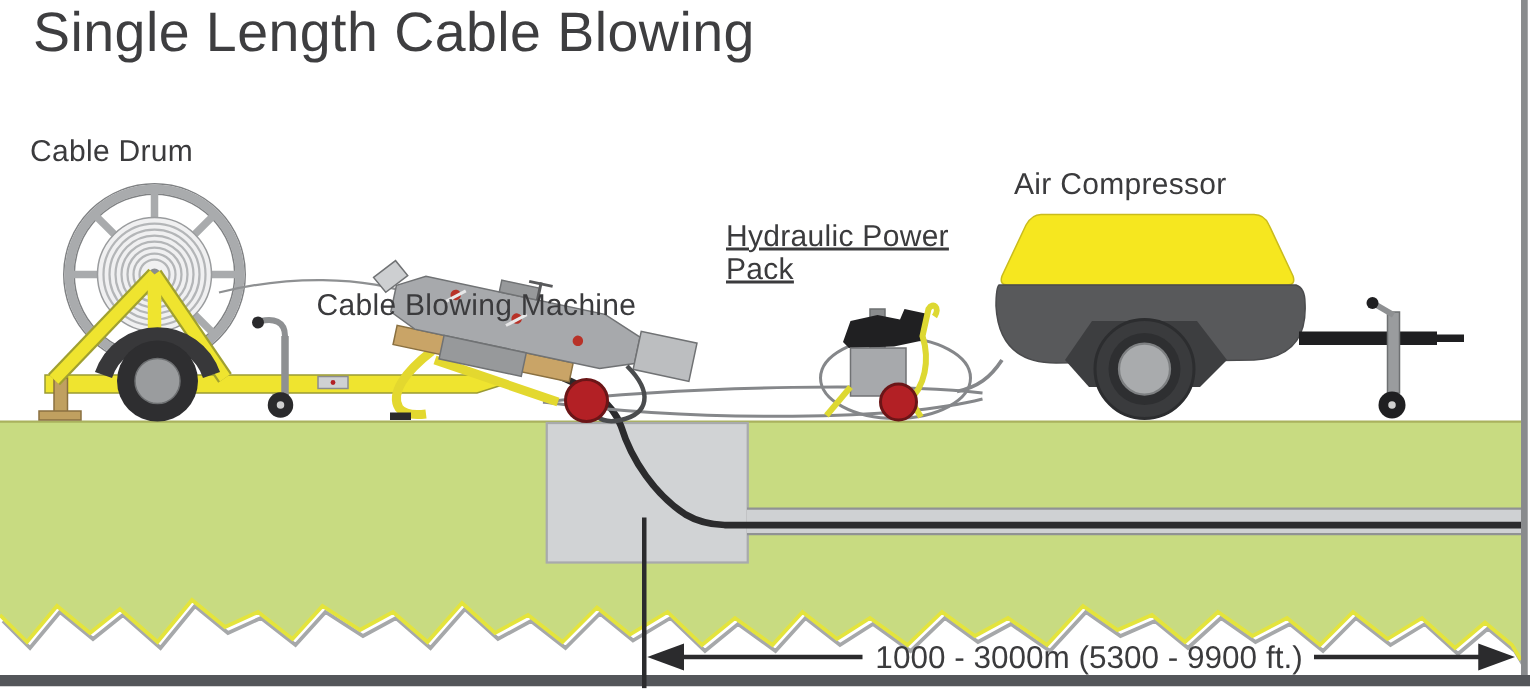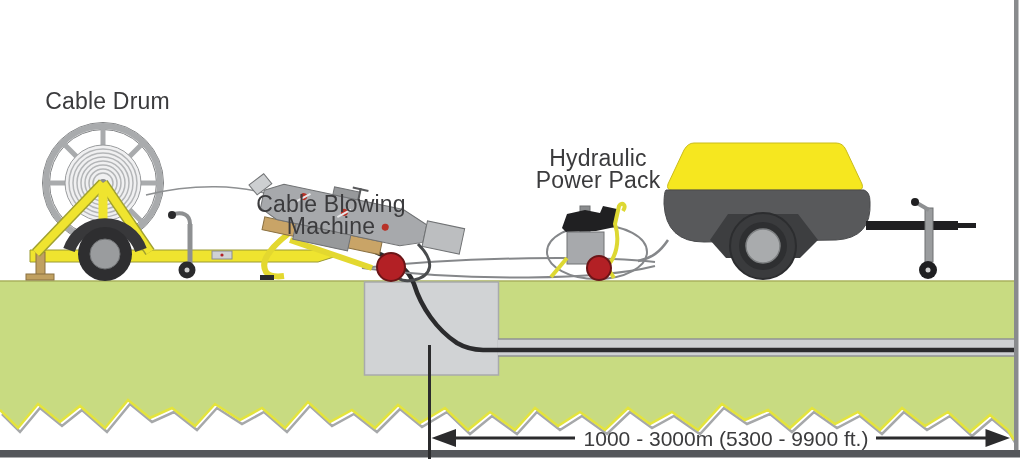--- a/index.html
+++ b/index.html
@@ -2,22 +2,22 @@
 <html><head>
 <meta charset="utf-8">
 <style>
   html,body{margin:0;padding:0;background:#ffffff;}
   #stage{
     position:relative;width:1020px;height:459px;background:#ffffff;
     overflow:hidden;font-family:"Liberation Sans",sans-serif;
   }
   #scene{position:absolute;left:0;top:0;}
   .label{
-    position:absolute;color:#3b3b3d;text-align:center;
-    font-size:23px;line-height:22px;letter-spacing:0.2px;
+    position:absolute;color:#3b3b3d;
+    font-size:20px;line-height:22px;letter-spacing:0.2px;
   }
   .title{
     position:absolute;left:22px;top:0px;color:#3e3e40;
     font-size:37px;line-height:44px;letter-spacing:0.3px;text-align:left;
   }
   .dim-label{
     position:absolute;color:#3b3b3d;text-align:center;
     font-size:21px;line-height:24px;
   }
 </style>
@@ -172,22 +172,24 @@
 
     <g>
       <line x1="429.5" y1="345" x2="429.5" y2="459" stroke="#2b2b2d" stroke-width="3"></line>
       <line x1="454" y1="438" x2="575" y2="438" stroke="#2b2b2d" stroke-width="3"></line>
       <line x1="876" y1="438" x2="988" y2="438" stroke="#2b2b2d" stroke-width="3"></line>
       <polygon points="431.5,438 456,429 456,447" fill="#2b2b2d"></polygon>
       <polygon points="1010,438 985.5,429 985.5,447" fill="#2b2b2d"></polygon>
     </g>
   </svg>
 
+  <div class="title">Single Length Cable Blowing</div>
 
   <div class="label" style="left:20px;top:90px;width:175px;">Cable Drum</div>
 
   <div class="label" style="left:211px;top:145px;width:240px;margin-top:48px;">Cable Blowing Machine</div>
 
-  <div class="label" style="left:518px;top:147px;width:160px;">Hydraulic Power Pack</div>
+  <div class="label" style="left:484px;top:147px;width:160px;text-decoration:underline;">Hydraulic Power Pack</div>
 
+  <div class="label" style="left:676px;top:112px;width:180px;">Air Compressor</div>
 
   <div class="dim-label" style="left:575px;top:427px;width:302px;">1000 - 3000m (5300 - 9900 ft.)</div>
 </div>
 
 </body></html>

